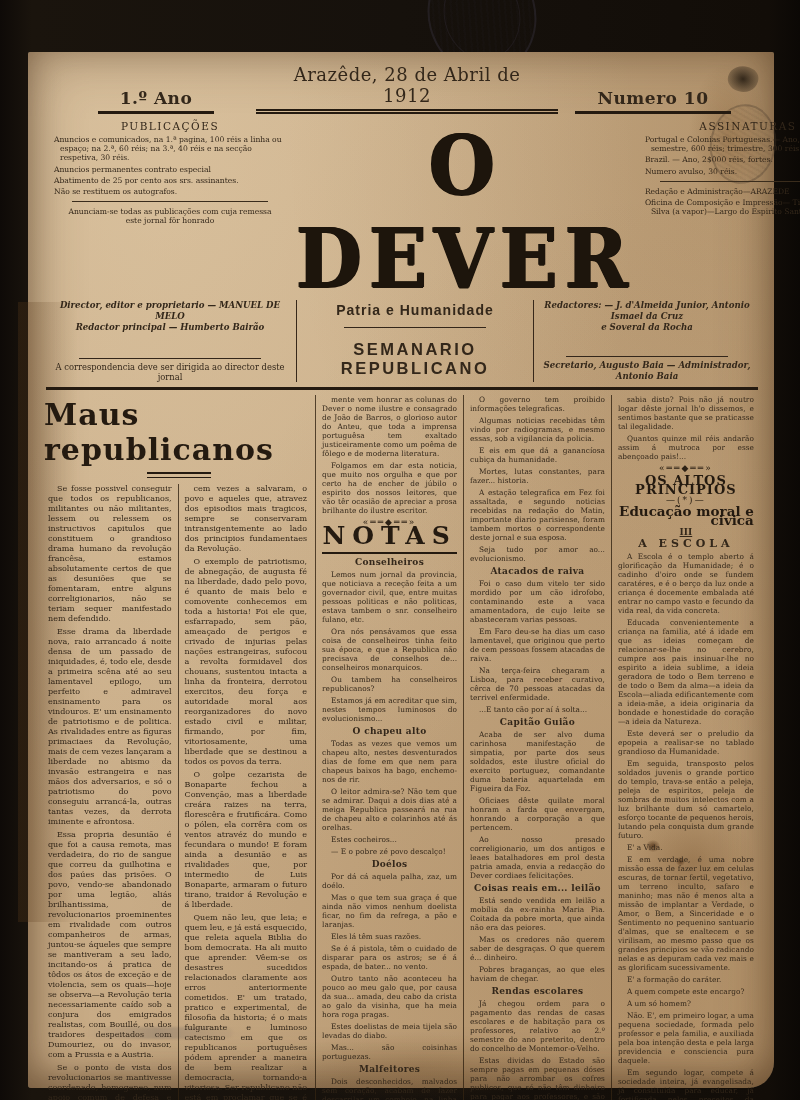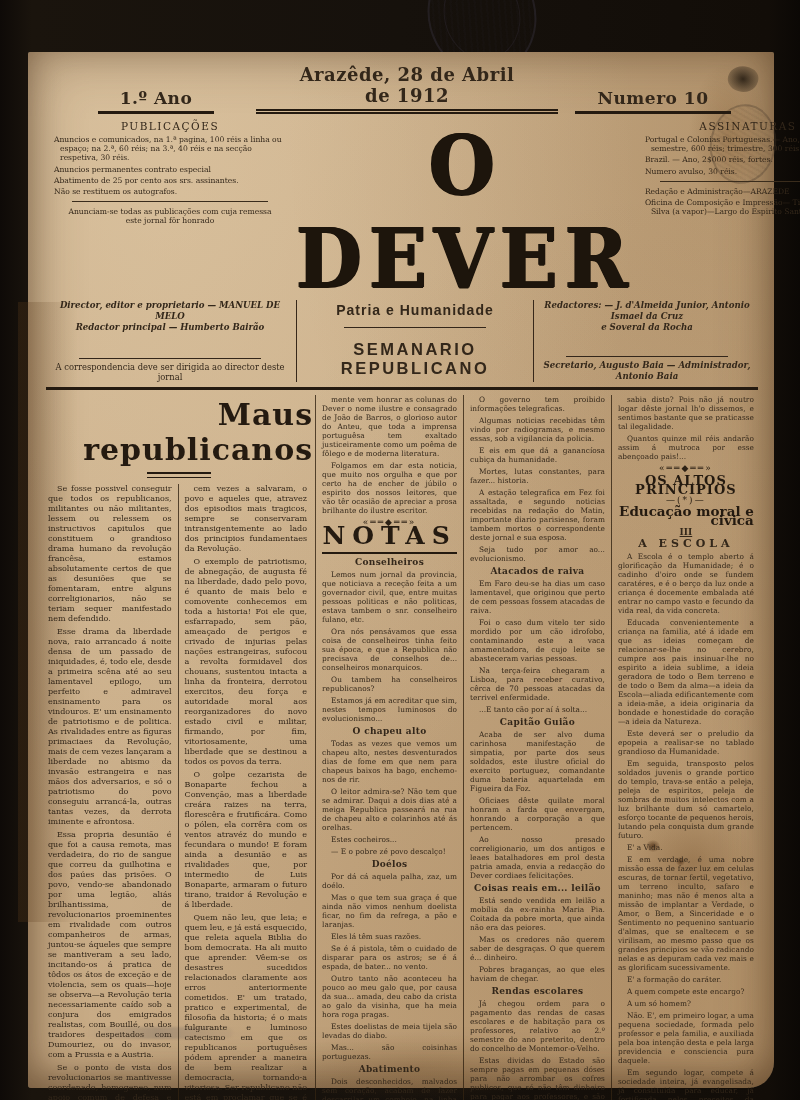--- a/index.html
+++ b/index.html
@@ -34,21 +34,21 @@
     background:repeating-linear-gradient(20deg,rgba(70,55,40,.08) 0 2px,rgba(0,0,0,0) 2px 5px);}
   .blot{position:absolute;left:700px;top:14px;width:30px;height:26px;
     background:radial-gradient(ellipse,rgba(35,26,16,.88),rgba(35,26,16,.25) 75%,rgba(0,0,0,0));
     border-radius:58% 42% 55% 45%;transform:rotate(18deg);}
   
   .inner{position:relative;padding:10px 14px 0 16px;height:100%;box-sizing:border-box;}
   .topline{display:grid;grid-template-columns:200px 1fr 190px;align-items:end;padding:2px 12px 0;}
   .topline .cell{text-align:center;}
   .u1{display:inline-block;font-weight:bold;font-size:17px;letter-spacing:.5px;
       border-bottom:3px solid #241a10;padding:0 22px 3px;}
-  .u2{display:inline-block;font-weight:bold;font-size:18px;letter-spacing:.5px;
+  .u2{display:inline-block;font-weight:normal;font-size:18px;letter-spacing:.5px;
       border-bottom:5px double #241a10;padding:0 30px 3px;}
   .headgrid{display:grid;grid-template-columns:252px 1fr 226px;margin-top:6px;}
   .small-title{font-weight:normal;font-size:10.5px;text-align:center;letter-spacing:1.5px;margin-bottom:3px;}
   .finebox{font-size:7.6px;line-height:9.2px;text-align:left;padding:0 10px;}
   .fineline{margin-bottom:2px;text-indent:-6px;padding-left:6px;}
   .hr-s{border-top:1px solid #3a2c1c;width:78%;margin:5px auto;}
   .note-center{font-size:7.6px;line-height:9.2px;text-align:center;padding:0 18px;}
   .brand{font-family:"DejaVu Serif",serif;font-weight:bold;font-size:76px;line-height:86px;
     text-align:center;letter-spacing:7px;color:#1d150c;margin-top:6px;
     text-shadow:1px 0 0 #1d150c,-1px 0 0 #1d150c,0 1px 0 #1d150c;transform:scaleY(1.08);}
@@ -58,21 +58,21 @@
   .ital{font-style:italic;font-size:8.6px;line-height:11px;text-align:center;font-weight:bold;}
   .plain8{font-size:8.4px;line-height:10px;text-align:center;}
   .hr-m{border-top:1.5px solid #33261a;width:72%;margin:3px auto;}
   .motto{font-weight:bold;font-size:14px;letter-spacing:1px;font-family:"Liberation Sans",sans-serif;}
   .subtitle{font-weight:bold;font-size:16.5px;letter-spacing:2.5px;font-family:"Liberation Sans",sans-serif;margin-top:3px;}
   .thickrule{border-top:3.5px solid #241a10;margin:5px 2px 0;}
   
   .bodycols{display:flex;margin-top:5px;height:812px;overflow:hidden;}
   .colrule{border-right:1px solid rgba(50,35,18,.8);}
   .leftwrap{width:38%;box-sizing:border-box;padding-right:2px;}
-  .headline{font-weight:bold;font-size:30px;text-align:right;margin:2px 0 0;color:#241a10;letter-spacing:1px;}
+  .headline{font-weight:bold;font-size:30px;text-align:left;margin:2px 0 0;color:#241a10;letter-spacing:1px;}
   .headline-orn{width:64px;margin:5px auto 6px;border-top:2.5px solid #241a10;border-bottom:1px solid #241a10;height:3px;}
   .twocol{display:flex;height:744px;overflow:hidden;}
   .col{box-sizing:border-box;overflow:hidden;}
   .colA,.colB{width:50%;padding:0 6px 0 4px;font-size:8px;line-height:10px;}
   .colB{padding-left:6px;}
   .c3,.c4,.c5{width:20.66%;padding:0 6px;font-size:7.4px;line-height:9px;}
   .blk-p{text-align:justify;text-indent:9px;margin:0 0 3px;}
   .blk-sh{font-weight:bold;font-size:9px;text-align:center;margin:4px 0 3px;letter-spacing:.3px;}
   .blk-st{font-weight:bold;font-size:25px;letter-spacing:7px;text-align:center;margin:4px 0 4px;
       border-bottom:2px solid #241a10;padding-bottom:12px;color:#241a10;}
@@ -199,33 +199,33 @@
             <div class="blk-p">Estes cocheiros...</div>
             <div class="blk-p">— E o pobre zé povo descalço!</div>
             <div class="blk-sh">Doélos</div>
             <div class="blk-p">Por dá cá aquela palha, zaz, um doélo.</div>
             <div class="blk-p">Mas o que tem sua graça é que ainda não vimos nenhum doelista ficar, no fim da refrega, a pão e laranjas.</div>
             <div class="blk-p">Eles lá têm suas razões.</div>
             <div class="blk-p">Se é á pistola, têm o cuidado de disparar para os astros; se é á espada, de bater... no vento.</div>
             <div class="blk-p">Outro tanto não aconteceu ha pouco ao meu galo que, por causa da sua... amada, deu cabo da crista ao galo da visinha, que ha meia hora roga pragas.</div>
             <div class="blk-p">Estes doelistas de meia tijela são levadas do diabo.</div>
             <div class="blk-p">Mas... são coisinhas portuguezas.</div>
-            <div class="blk-sh">Abatimento</div>
+            <div class="blk-sh">Malfeitores</div>
             <div class="blk-p">Dois desconhecidos, malvados sem coração, acabam de fazer descarrilar um comboio, na linha de Cherbourg á Barfleur, proximo da estação de Flamands, colocando sobre os rails duas grandes pedras.</div>
           </div>
         <div class="col c4 colrule">
             <div class="blk-p">O governo tem proibido informações telegraficas.</div>
             <div class="blk-p">Algumas noticias recebidas têm vindo por radiogramas, e mesmo essas, sob a vigilancia da policia.</div>
             <div class="blk-p">E eis em que dá a ganancíosa cubiça da humanidade.</div>
             <div class="blk-p">Mortes, lutas constantes, para fazer... historia.</div>
             <div class="blk-p">A estação telegrafica em Fez foi assaltada, e segundo noticias recebidas na redação do Matin, importante diario parisiense, foram tambem mortos o correspondente deste jornal e sua esposa.</div>
             <div class="blk-p">Seja tudo por amor ao... evolucionismo.</div>
             <div class="blk-sh">Atacados de raiva</div>
+            <div class="blk-p">Foi o caso dum vitelo ter sido mordido por um cão idrofobo, contaminando este a vaca amamentadora, de cujo leite se abasteceram varias pessoas.</div>
             <div class="blk-p">Em Faro deu-se ha dias um caso lamentavel, que originou que perto de cem pessoas fossem atacadas de raiva.</div>
-            <div class="blk-p">Foi o caso dum vitelo ter sido mordido por um cão idrofobo, contaminando este a vaca amamentadora, de cujo leite se abasteceram varias pessoas.</div>
             <div class="blk-p">Na terça-feira chegaram a Lisboa, para receber curativo, cêrca de 70 pessoas atacadas da terrivel enfermidade.</div>
             <div class="blk-p">...E tanto cão por aí á solta...</div>
             <div class="blk-sh">Capitão Guião</div>
             <div class="blk-p">Acaba de ser alvo duma carinhosa manifestação de simpatia, por parte dos seus soldados, este ilustre oficial do exercito portuguez, comandante duma bateria aquartelada em Figueira da Foz.</div>
             <div class="blk-p">Oficiaes dêste quilate moral honram a farda que envergam, honrando a corporação a que pertencem.</div>
             <div class="blk-p">Ao nosso presado correligionario, um dos antigos e leaes batalhadores em prol desta patria amada, envia a redacção do Dever cordiaes felicitações.</div>
             <div class="blk-sh">Coisas reais em... leilão</div>
             <div class="blk-p">Está sendo vendida em leilão a mobília da ex-rainha Maria Pia. Coitada da pobre morta, que ainda não era das peiores.</div>
             <div class="blk-p">Mas os credores não querem saber de desgraças. O que querem é... dinheiro.</div>
             <div class="blk-p">Pobres braganças, ao que eles haviam de chegar.</div>

